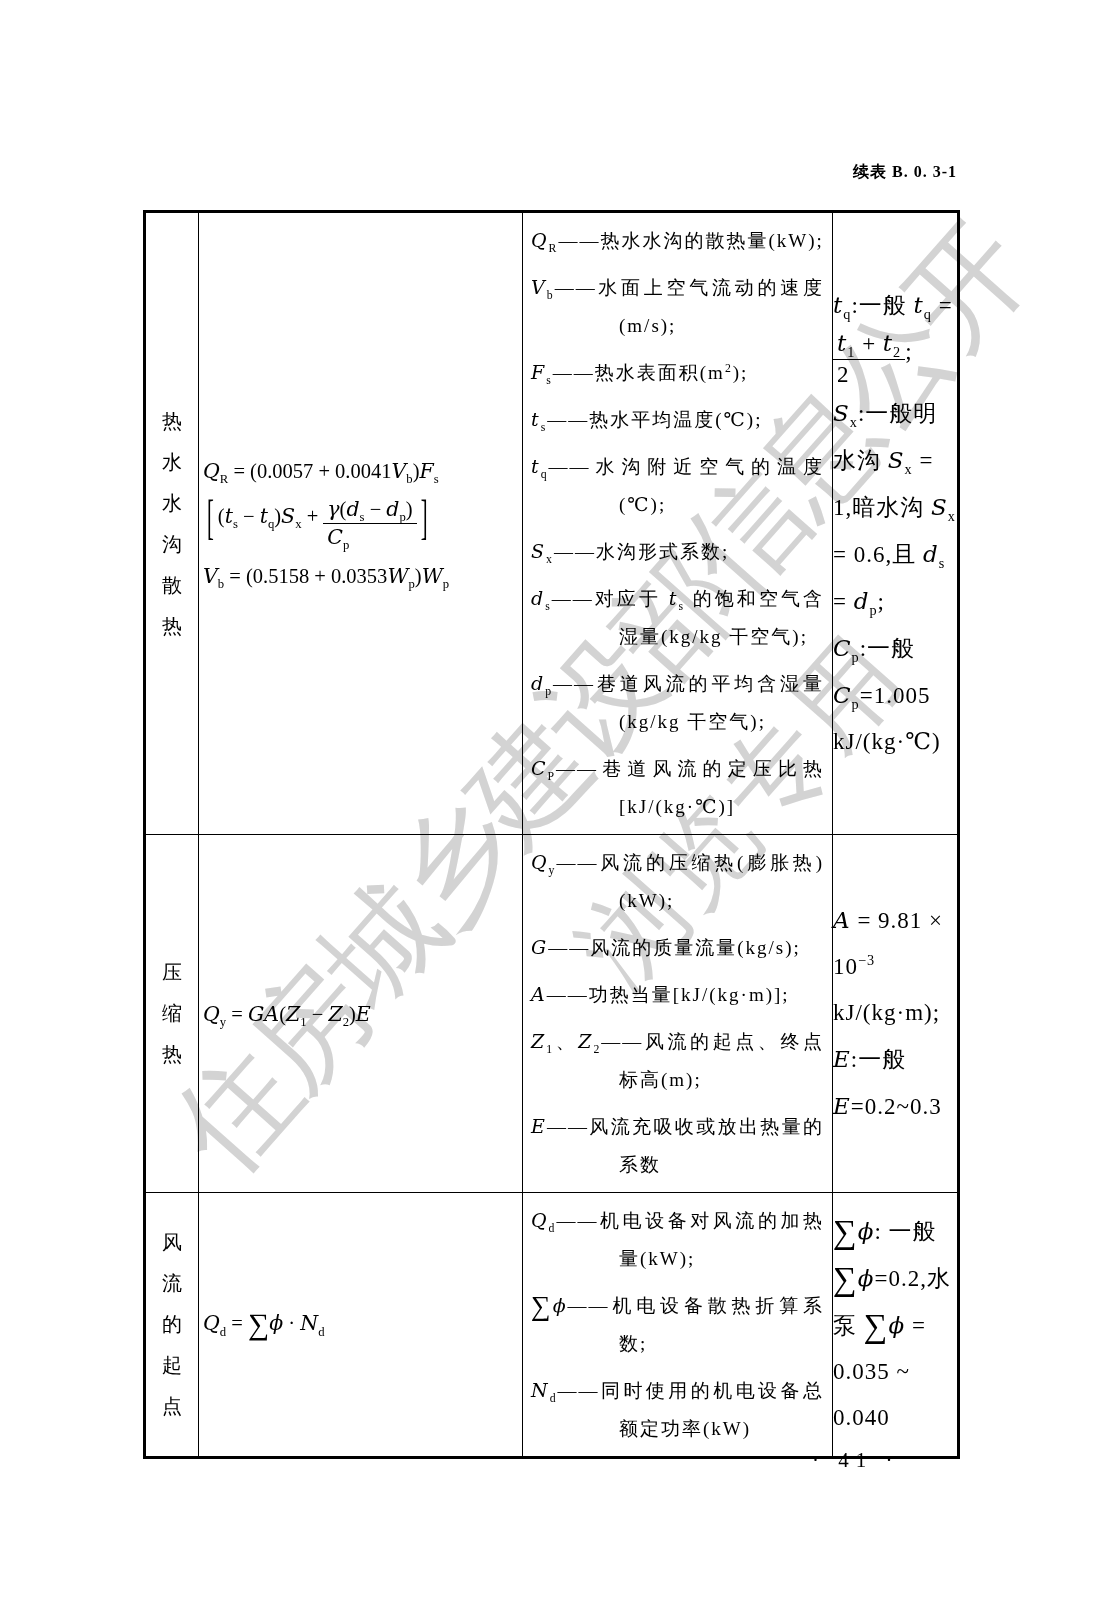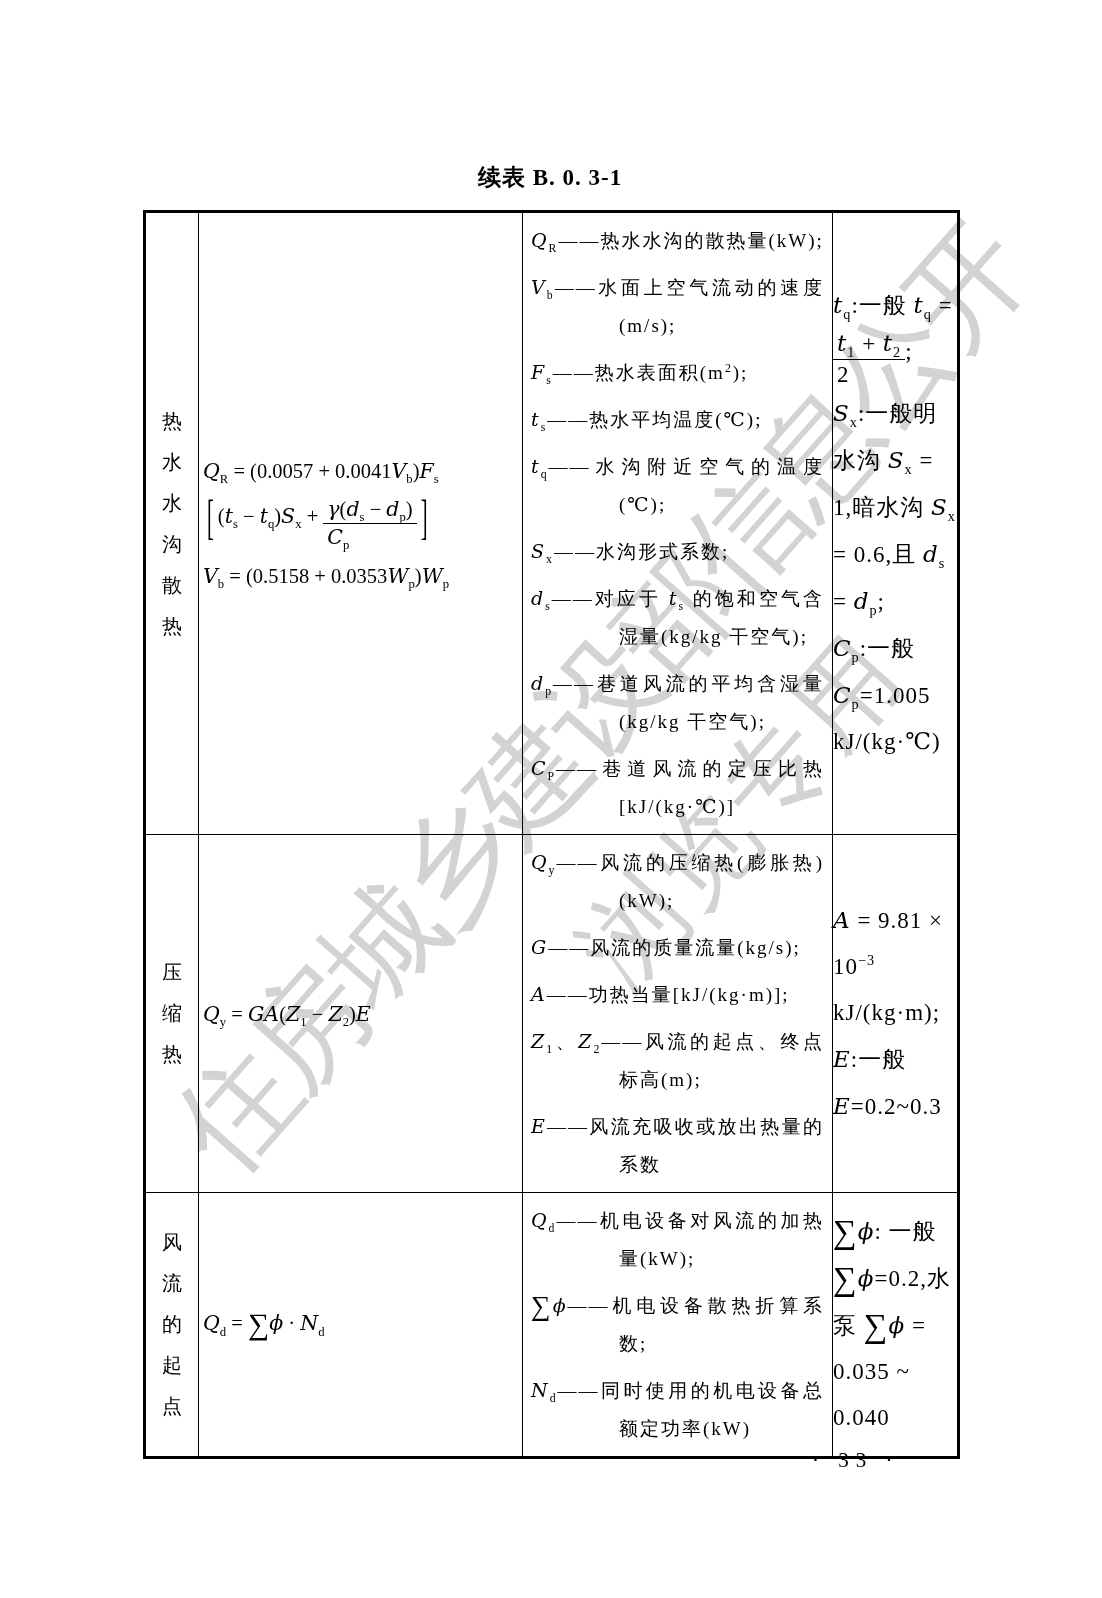--- a/index.html
+++ b/index.html
@@ -12,21 +12,21 @@
 
   
   .wm{position:absolute;color:#c7c7c7;opacity:.78;white-space:nowrap;
       font-family:"Liberation Sans","DejaVu Sans",sans-serif;z-index:1;font-weight:400;}
   .wm1{left:600px;top:700px;font-size:116px;letter-spacing:-6px;
        transform:translate(-50%,-50%) rotate(-48.5deg);}
   .wm2{left:742px;top:812px;font-size:102px;letter-spacing:4px;
        transform:translate(-50%,-50%) rotate(-48.5deg);}
 
   .doc-title{position:absolute;top:162px;left:143px;width:814px;z-index:2;
-    text-align:center;font-size:23px;font-weight:bold;letter-spacing:1px;}
+    text-align:right;font-size:16px;font-weight:bold;letter-spacing:1px;}
 
   table.tbl{position:absolute;left:143px;top:210px;width:814px;z-index:2;
     border-collapse:collapse;table-layout:fixed;background:transparent;
     border:3px solid #000;}
   .tbl td,.tbl th{border:1px solid #000;padding:0;vertical-align:middle;
     font-weight:normal;background:transparent;}
   .tbl th{height:50px;font-size:20px;text-align:center;}
   .th-wide{letter-spacing:1.0em;}
   .th-sym{letter-spacing:.75em;}
   .th-rem{letter-spacing:1.2em;}
@@ -139,15 +139,15 @@
         <p><span class="sum">∑</span><i>ϕ</i>——机电设备散热折算系数;</p>
         <p><i>N</i><sub>d</sub>——同时使用的机电设备总额定功率(kW)</p>
       </td>
       <td class="rem">
         <p><span class="sum">∑</span><i>ϕ</i>: 一般 <span class="sum">∑</span><i>ϕ</i>=0.2,水泵 <span class="sum">∑</span><i>ϕ</i> = 0.035 ~ 0.040</p>
       </td>
     </tr>
   </tbody>
     </table>
 
-  <div class="pagenum">· 33 ·</div>
+  <div class="pagenum">· 41 ·</div>
 
 </div>
 
 </body></html>

